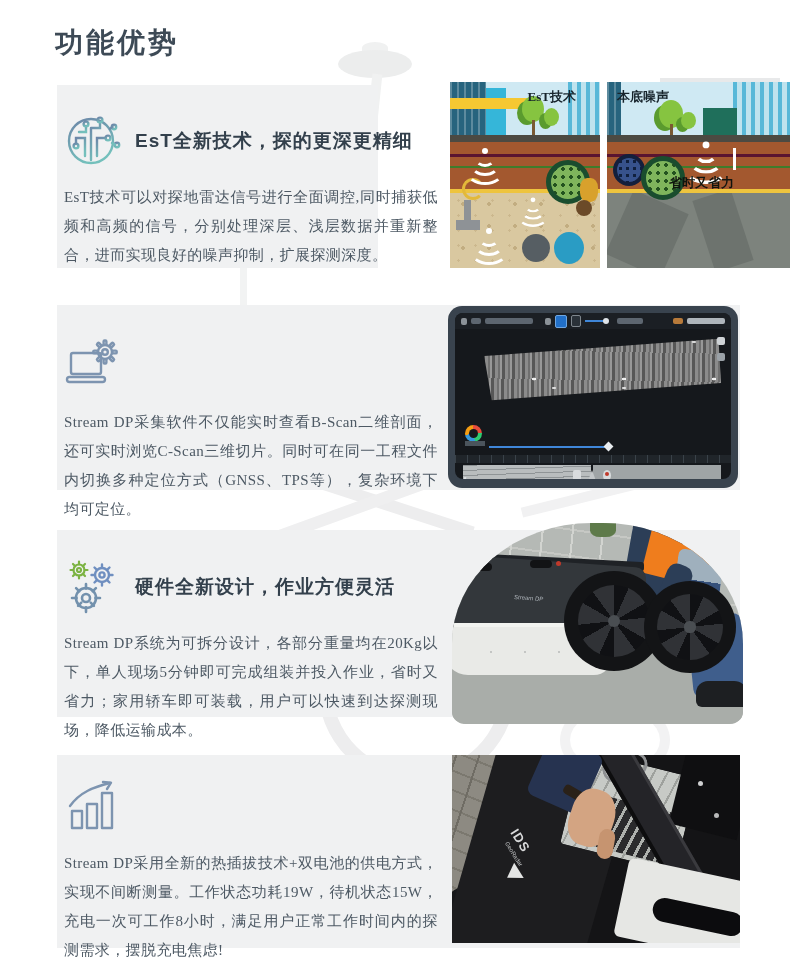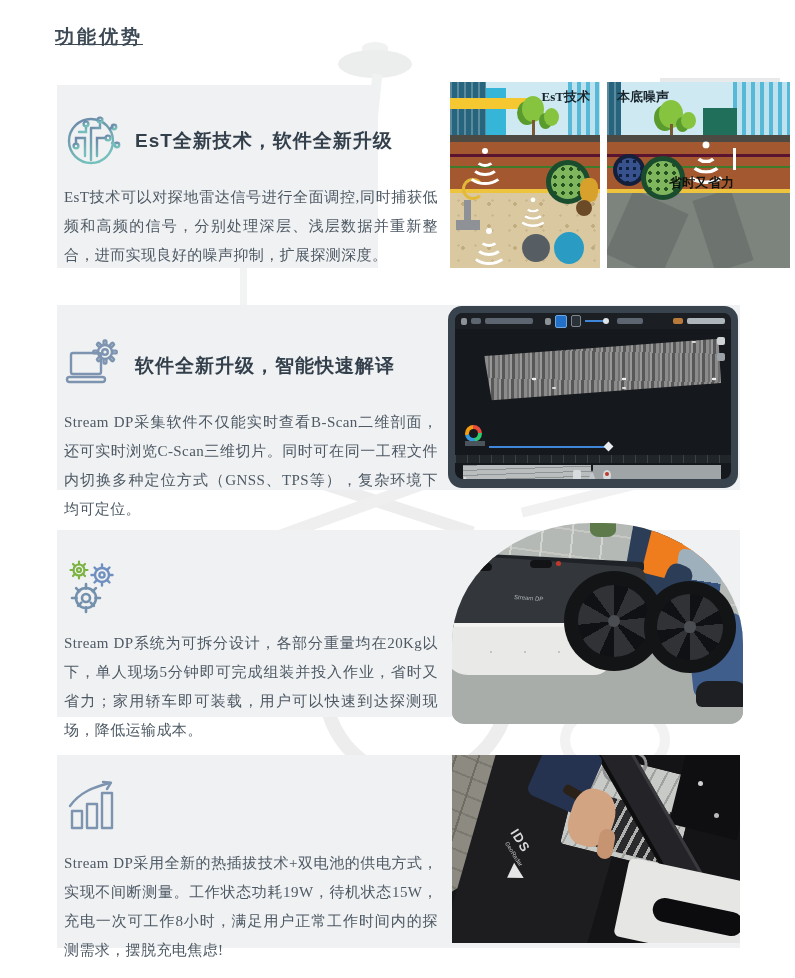--- a/index.html
+++ b/index.html
@@ -1,20 +1,20 @@
 <!DOCTYPE html>
 <html><head>
 <meta charset="utf-8">
 <style>
   html,body{margin:0;padding:0;background:#fff;}
   #page{position:relative;width:795px;height:978px;background:#ffffff;overflow:hidden;
         font-family:"Liberation Sans",sans-serif;}
   
-  .page-title{position:absolute;left:55px;top:24px;font-size:19px;font-weight:bold;
-              color:#3d4a56;letter-spacing:3px;z-index:4;text-decoration:underline;}
+  .page-title{position:absolute;left:55px;top:24px;font-size:28px;font-weight:bold;
+              color:#3d4a56;letter-spacing:3px;z-index:4;}
   
   .wm{position:absolute;z-index:0;}
   .wm-dish{left:338px;top:50px;width:74px;height:28px;border-radius:50%;background:#eceded;}
   .wm-dishtop{left:362px;top:42px;width:26px;height:12px;border-radius:50% 50% 0 0;background:#f0f1f1;}
   .wm-stem{left:370px;top:74px;width:10px;height:46px;background:#f0f1f1;transform:rotate(6deg);}
   .wm-pole1{left:240px;top:266px;width:7px;height:42px;background:#f2f3f3;}
   .wm-bar1{left:268px;top:494px;width:210px;height:12px;background:#ededee;transform:rotate(18deg);}
   .wm-bar2{left:268px;top:496px;width:210px;height:12px;background:#efeff0;transform:rotate(-20deg);}
   .wm-bar3{left:520px;top:492px;width:130px;height:10px;background:#f1f1f2;transform:rotate(-14deg);}
   .wm-wheel{left:318px;top:588px;width:170px;height:170px;border:14px solid #ededee;border-radius:50%;background:transparent;}
@@ -58,21 +58,21 @@
   .crane{position:absolute;background:#f5c832;}
   .tree-top{position:absolute;border-radius:50%;background:#86c440;box-shadow:-6px 4px 0 -1px #5a9b2e;}
   .trunk{position:absolute;width:3px;background:#7a5a33;}
   .pipe{position:absolute;border-radius:50%;border:5px solid #1a4d2e;background:#7fb55c;
         background-image:radial-gradient(#23521f 2px,transparent 2px);background-size:8px 8px;}
   .pipe-blue{position:absolute;border-radius:50%;border:4px solid #141f3c;background:#37528c;
         background-image:radial-gradient(#10203e 2px,transparent 2px);background-size:7px 7px;}
   .blob{position:absolute;border-radius:50%;}
   .ubox{position:absolute;background:#8e9296;}
   .illu-label{position:absolute;font-size:13px;font-weight:bold;color:#17242c;z-index:5;font-family:"Liberation Serif",serif;}
-  .lab-est{right:10px;top:6px;} .lab-cur{left:10px;top:6px;}
+  .lab-est{right:24px;top:6px;} .lab-cur{left:10px;top:6px;}
   .lab-noise{left:62px;top:92px;color:#10140f;}
   .tickline{position:absolute;width:3px;height:22px;background:#fff;}
   
   .sig{position:absolute;width:34px;height:34px;}
   .sig .dot{position:absolute;left:50%;top:0;width:6px;height:6px;margin-left:-3px;border-radius:50%;background:#fff;}
   .sig .a{position:absolute;left:50%;transform:translateX(-50%);border:3px solid transparent;
           border-bottom-color:#fff;border-radius:50%;}
   .sig .a1{top:2px;width:14px;height:11px;}
   .sig .a2{top:6px;width:23px;height:16px;}
   .sig .a3{top:10px;width:32px;height:21px;}
@@ -219,21 +219,21 @@
           <path d="M15 20 H22 V14"></path>
           <circle cx="36" cy="8" r="2.4"></circle>
           <circle cx="12" cy="34" r="2.4"></circle>
           <circle cx="44" cy="26" r="2.4"></circle>
           <circle cx="22" cy="12" r="2.4"></circle>
           <circle cx="50" cy="15" r="2.2"></circle>
           <circle cx="53" cy="33" r="2.2"></circle>
           <path d="M46 17 Q48 15 48.5 15 M48 31 Q50 32 51 32.6"></path>
         </g>
       </svg>
-      <div class="sec-h">EsT全新技术，软件全新升级</div>
+      <div class="sec-h">EsT全新技术，探的更深更精细</div>
     </div>
     <div class="sec-b">EsT技术可以对探地雷达信号进行全面调控,同时捕获低频和高频的信号，分别处理深层、浅层数据并重新整合，进而实现良好的噪声抑制，扩展探测深度。</div>
   </div>
 
   <div class="imgwrap illu">
 
     <div class="panel panelL">
       <div class="bld bld-dark" style="left:0;top:0;width:36px;height:53px;"></div>
       <div class="bld bld-teal" style="left:36px;top:6px;width:20px;height:47px;"></div>
       <div class="crane" style="left:0;top:16px;width:86px;height:11px;"></div>
@@ -319,21 +319,20 @@
             <rect x="39.6" y="22.1" width="2.8" height="4.4" rx="1"></rect>
             <rect x="29.3" y="13.6" width="4.4" height="2.8" rx="1"></rect>
             <rect x="48.3" y="13.6" width="4.4" height="2.8" rx="1"></rect>
             <rect x="46.5" y="5.8" width="2.8" height="4.4" rx="1" transform="rotate(45 47.9 8)"></rect>
             <rect x="33.7" y="19.8" width="2.8" height="4.4" rx="1" transform="rotate(45 35.1 22)"></rect>
             <rect x="33.7" y="5.8" width="2.8" height="4.4" rx="1" transform="rotate(-45 35.1 8)"></rect>
             <rect x="46.5" y="19.8" width="2.8" height="4.4" rx="1" transform="rotate(-45 47.9 22)"></rect>
           </g>
         </g>
       </svg>
-      <div class="sec-h">软件全新升级，智能快速解译</div>
     </div>
     <div class="sec-b">Stream DP采集软件不仅能实时查看B-Scan二维剖面，还可实时浏览C-Scan三维切片。同时可在同一工程文件内切换多种定位方式（GNSS、TPS等），复杂环境下均可定位。</div>
   </div>
 
   <div class="imgwrap tab">
     <div class="tab-screen">
       <div class="tb">
         <i class="g1"></i>
         <i class="gbar" style="width:12px;"></i>
         <i class="gbar" style="width:56px;"></i>
@@ -380,20 +379,21 @@
               <circle cx="38" cy="17" r="2.6"></circle>
             <path d="M38 6.5v3.4M38 24.1v3.4M27.5 17h3.4M45.1 17h3.4M30.5 9.5l2.4 2.4M43.1 22.1l2.4 2.4M45.5 9.5l-2.4 2.4M32.9 22.1l-2.4 2.4"></path>
           </g>
           <g stroke="#7391ad" stroke-width="2.6">
             <circle cx="22" cy="40" r="10"></circle>
               <circle cx="22" cy="40" r="4"></circle>
             <path d="M22 26v4.6M22 49.4V54M8 40h4.6M31.4 40H36M12.1 30.1l3.2 3.2M26.7 44.7l3.2 3.2M31.9 30.1l-3.2 3.2M17.3 44.7l-3.2 3.2"></path>
           </g>
         </g>
       </svg>
+      <div class="sec-h">硬件全新设计，作业方便灵活</div>
     </div>
     <div class="sec-b">Stream DP系统为可拆分设计，各部分重量均在20Kg以下，单人现场5分钟即可完成组装并投入作业，省时又省力；家用轿车即可装载，用户可以快速到达探测现场，降低运输成本。</div>
   </div>
 
   <div class="imgwrap ph3">
     <div class="p3 p3-shadow"></div>
     <div class="p3 p3-plant"></div>
     <div class="p3 p3-navy"></div>
     <div class="p3 p3-orange"></div>
     <div class="p3 p3-vest"></div>

